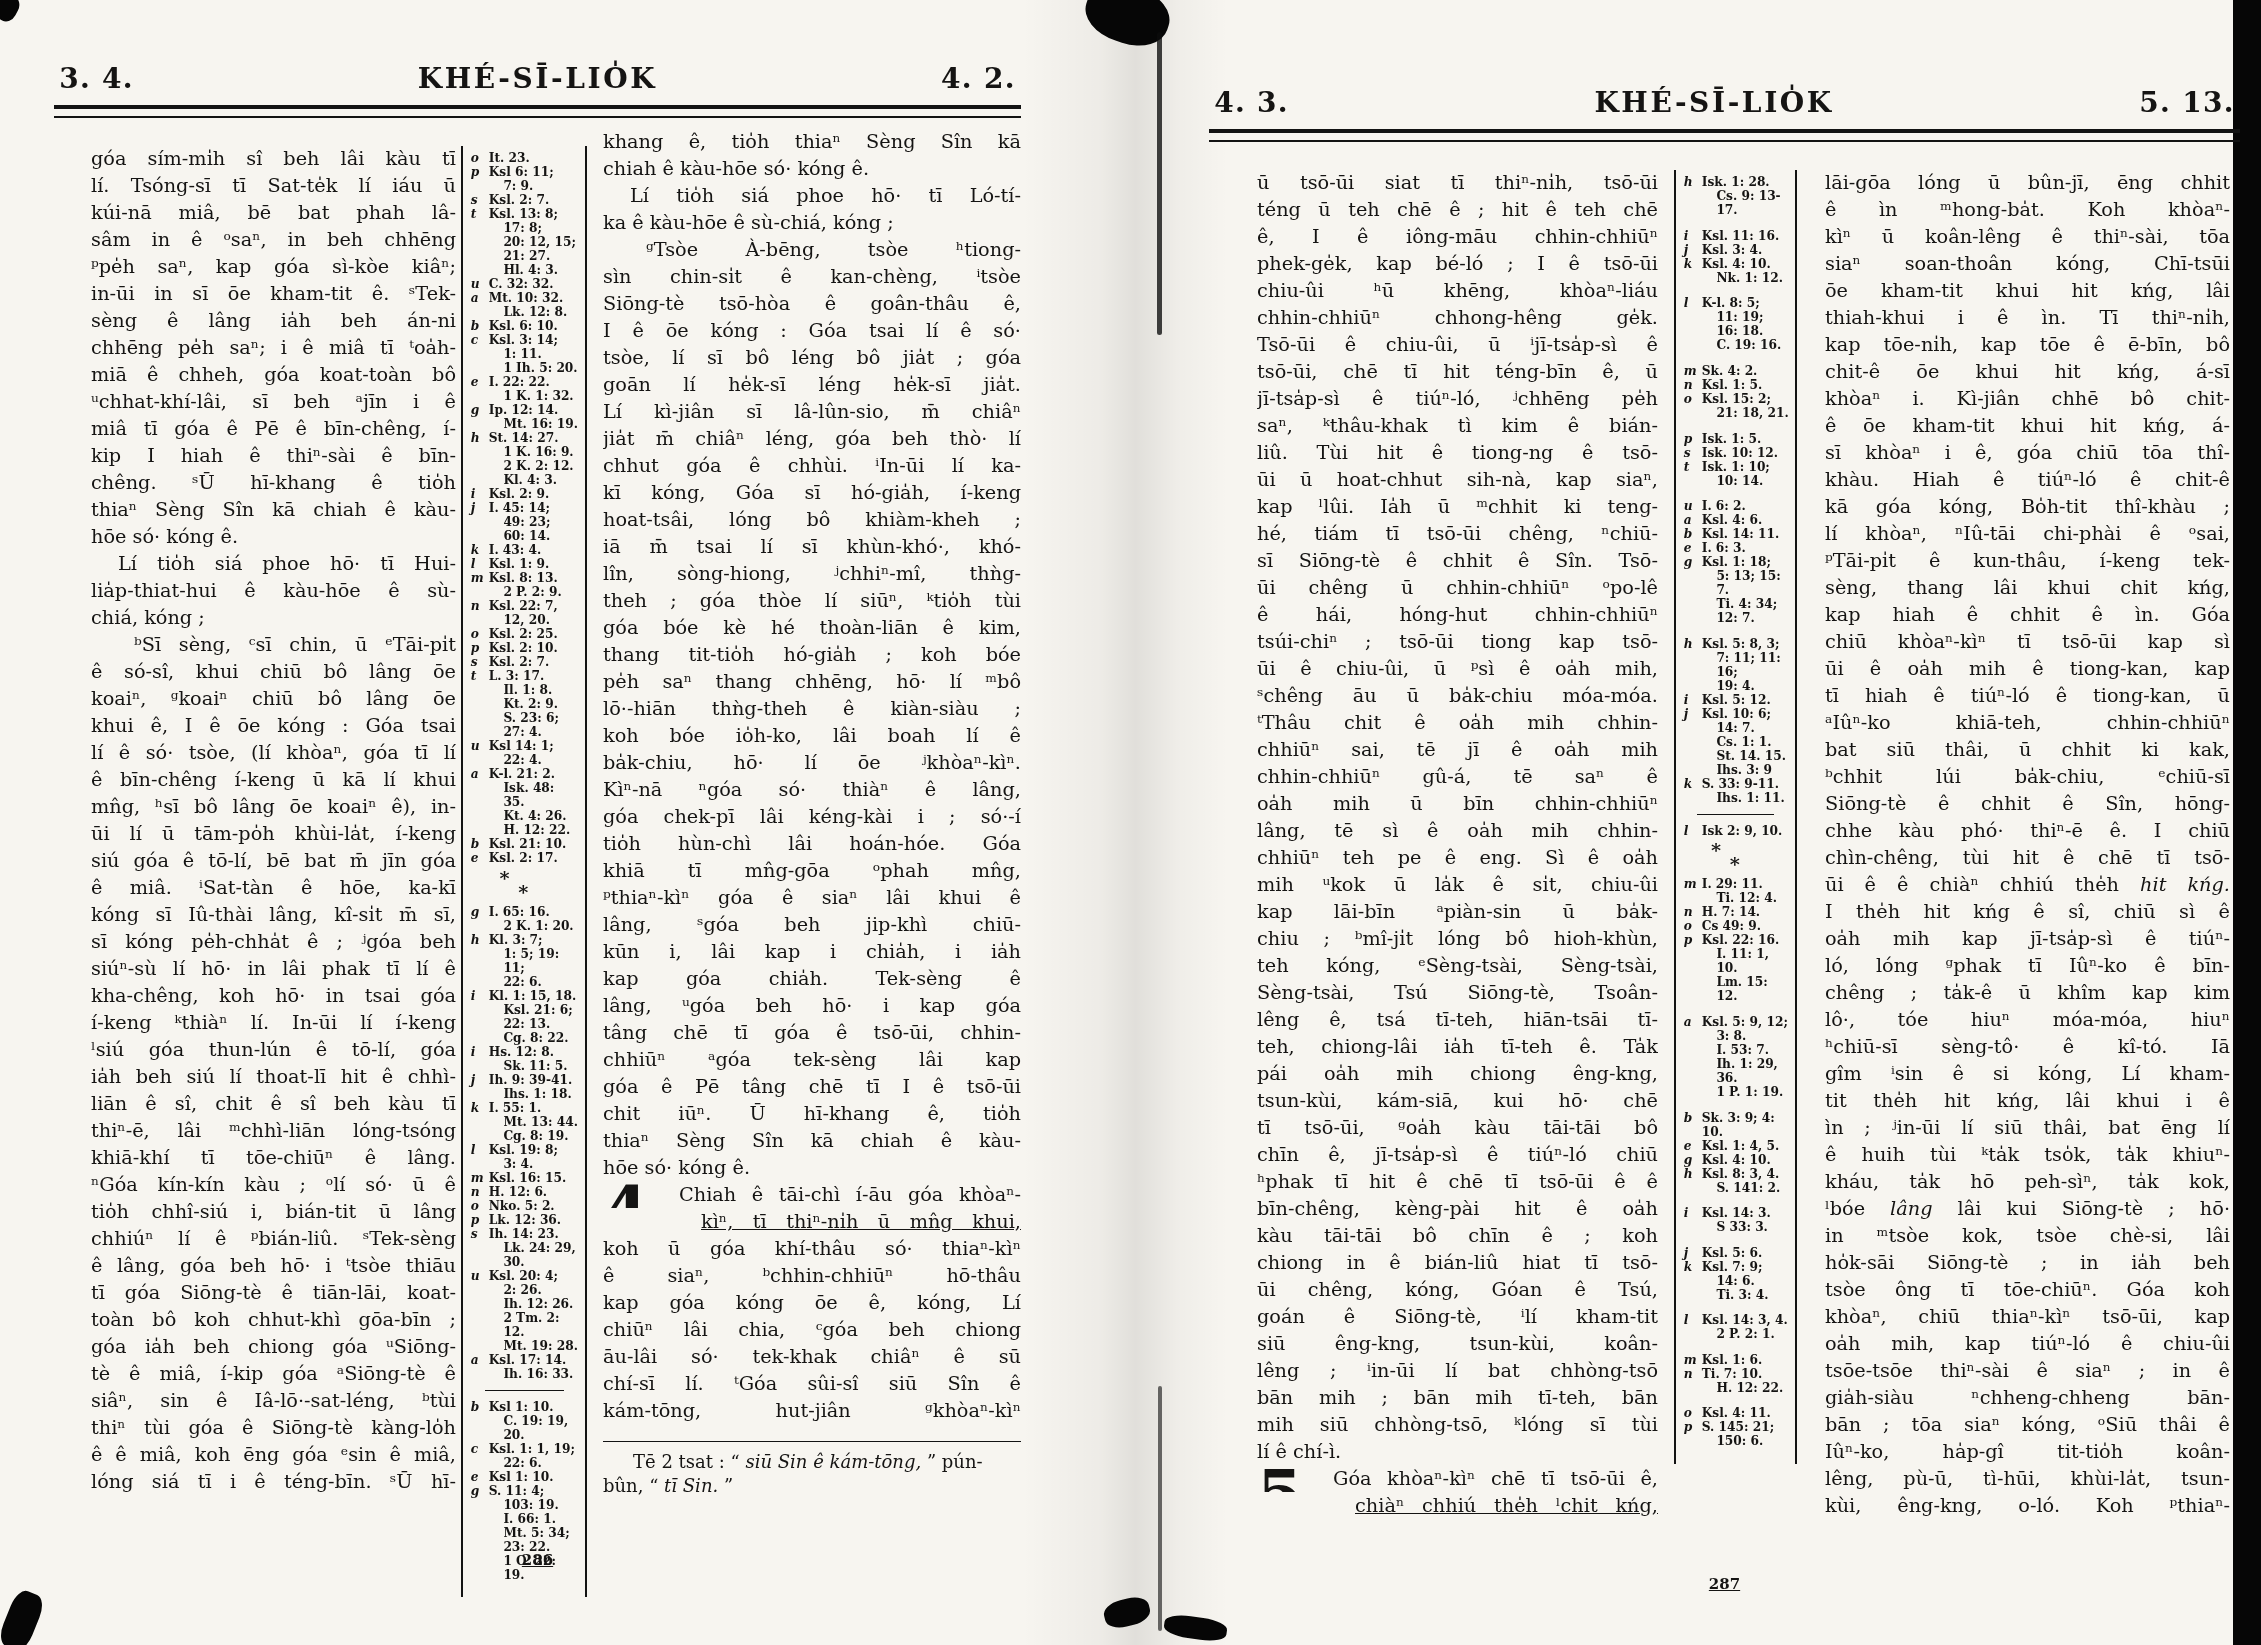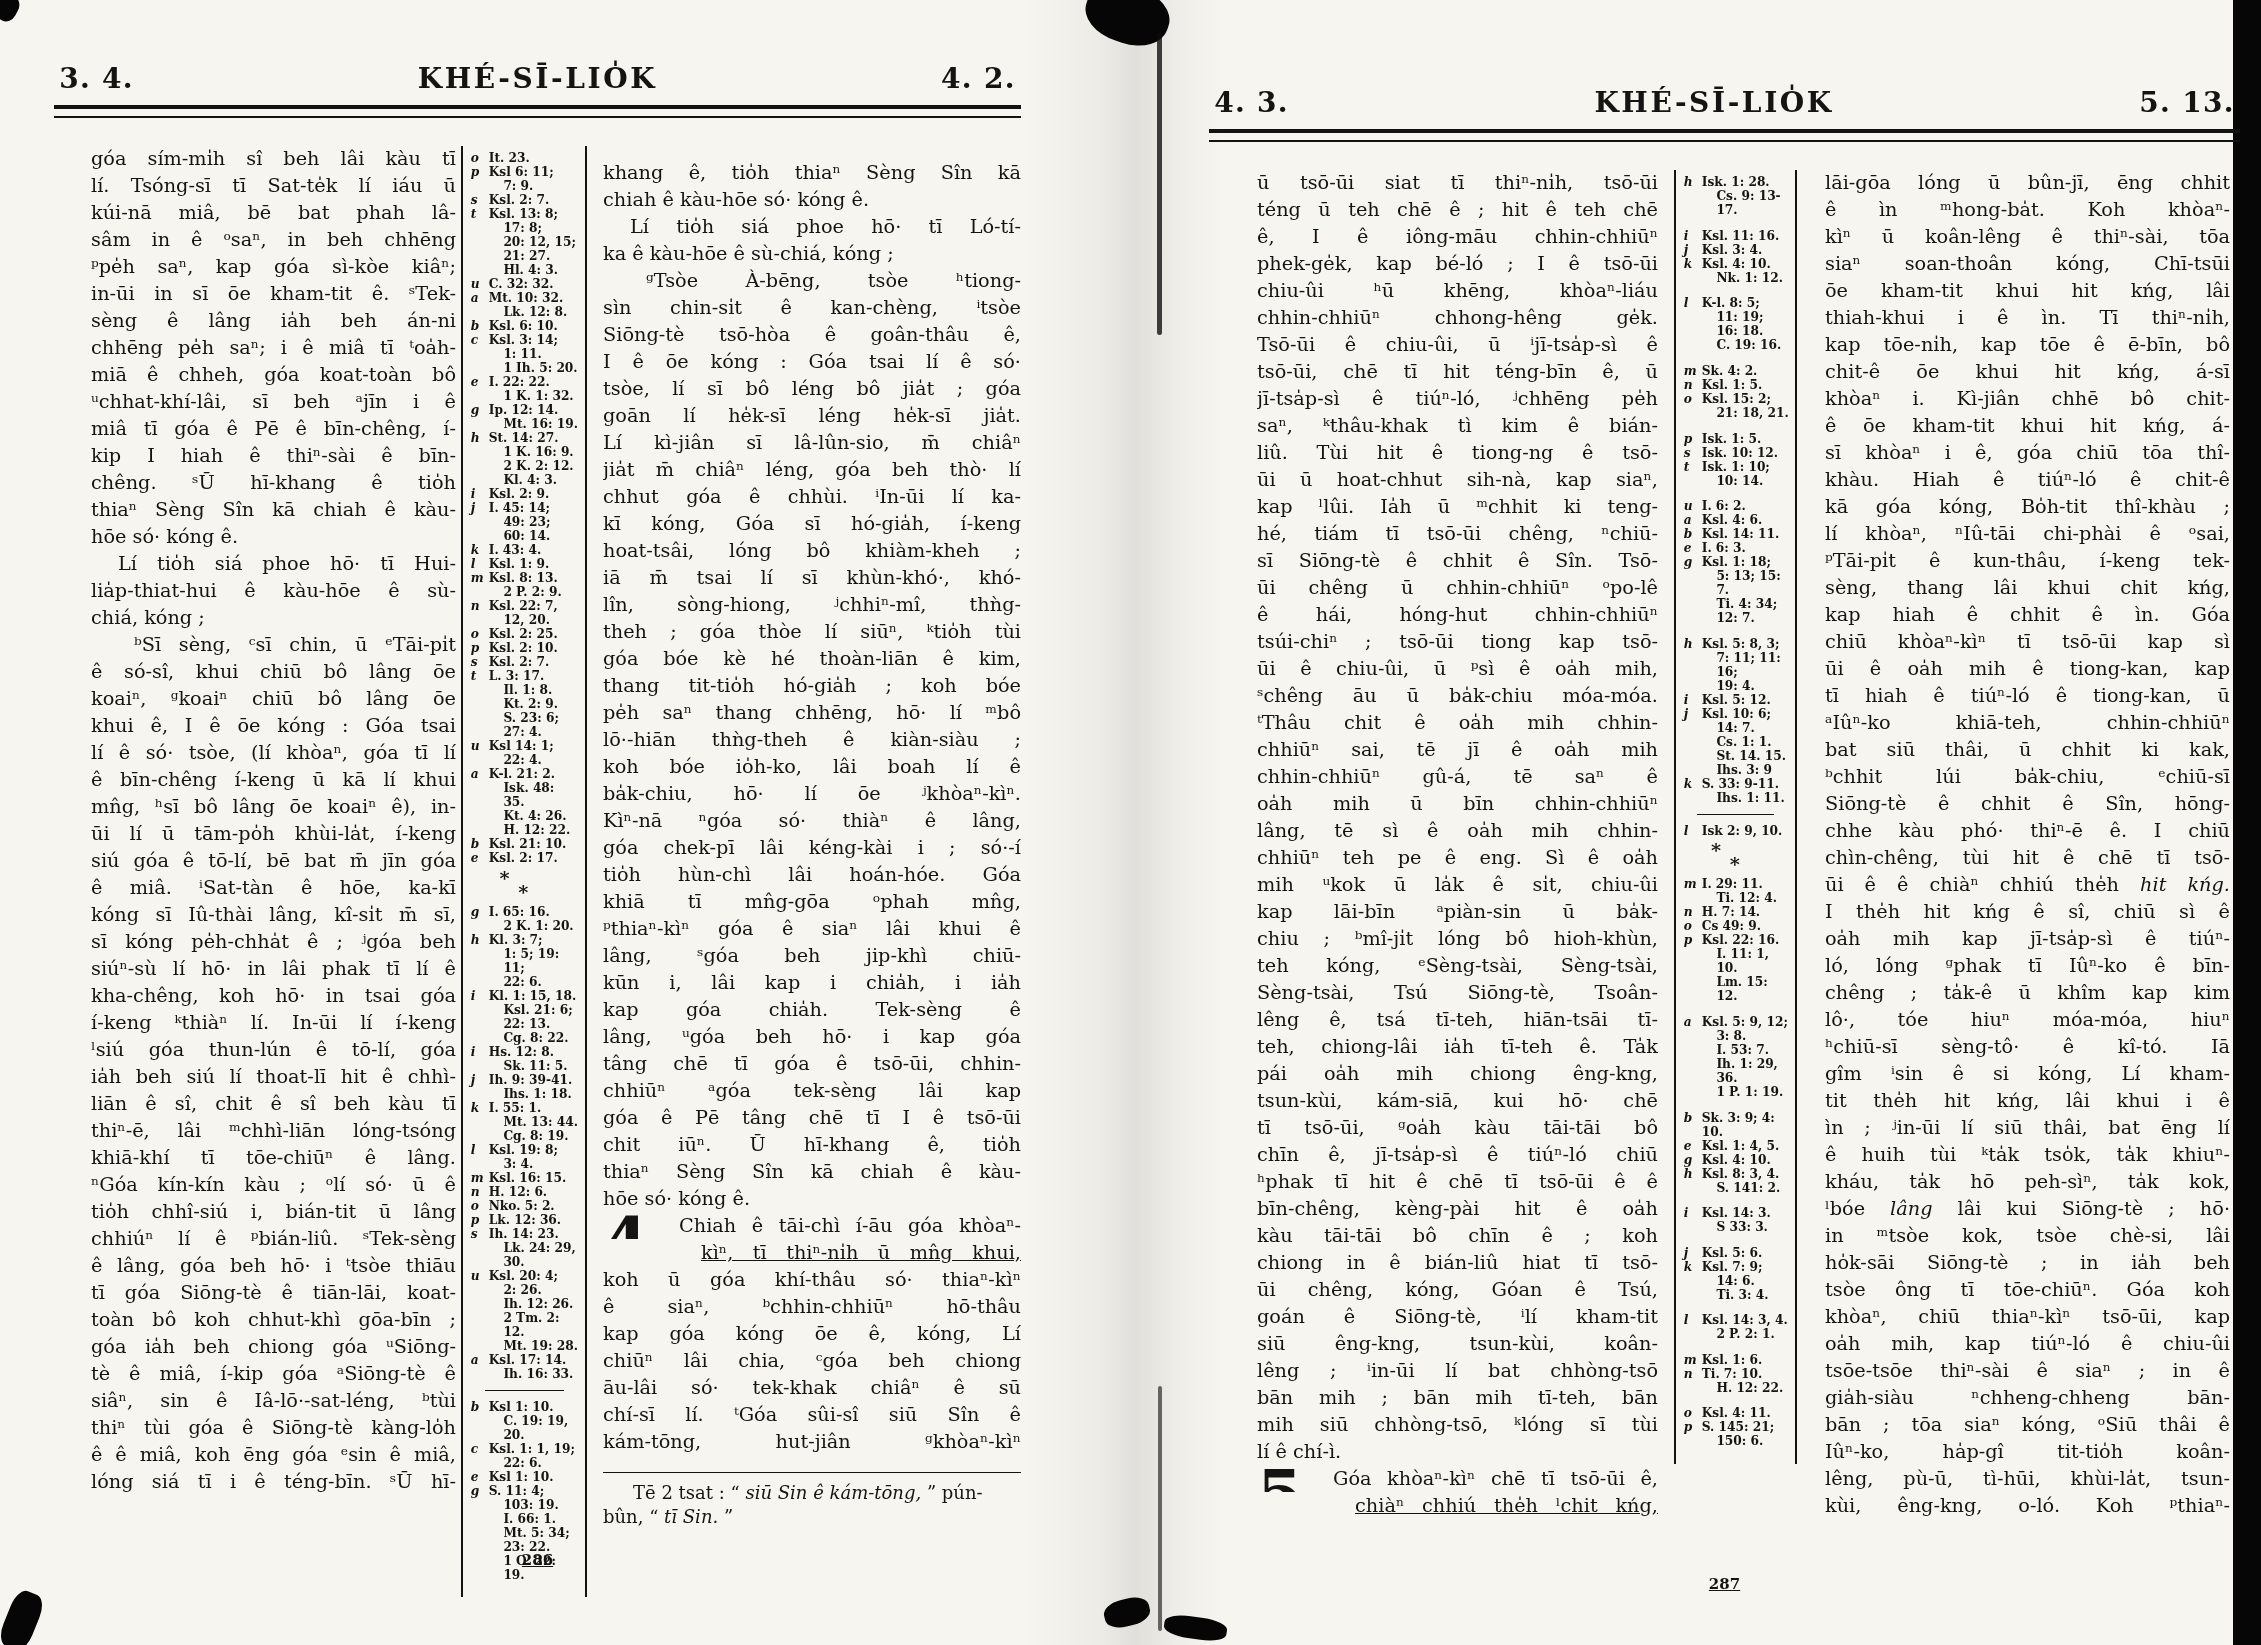--- a/index.html
+++ b/index.html
@@ -209,21 +209,21 @@
       <div class="refline"><span class="refk">c</span><span>Ksl. 1: 1, 19;</span></div>
       <div class="refline cont"><span>22: 6.</span></div>
       <div class="refline"><span class="refk">e</span><span>Ksl 1: 10.</span></div>
       <div class="refline"><span class="refk">g</span><span>S. 11: 4;</span></div>
       <div class="refline cont"><span>103: 19.</span></div>
       <div class="refline cont"><span>I. 66: 1.</span></div>
       <div class="refline cont"><span>Mt. 5: 34;</span></div>
       <div class="refline cont"><span>23: 22.</span></div>
       <div class="refline cont"><span>1 O. 22: 19.</span></div>
     </div>
-  <div class="col" id="p0c2" style="left:549px;top:97px;width:418px;">
+  <div class="col" id="p0c2" style="left:549px;top:66px;width:418px;">
       <div class="line"><span>khang ê, tio̍h thiaⁿ Sèng Sîn kā</span></div>
       <div class="line end"><span>chiah ê kàu-hōe só· kóng ê.</span></div>
       <div class="line ind1"><span>Lí tio̍h siá phoe hō· tī Ló-tí-</span></div>
       <div class="line end"><span>ka ê kàu-hōe ê sù-chiá, kóng ;</span></div>
       <div class="line ind2"><span>ᵍTsòe À-bēng, tsòe ʰtiong-</span></div>
       <div class="line"><span>sìn chin-si̍t ê kan-chèng, ⁱtsòe</span></div>
       <div class="line"><span>Siōng-tè tsō-hòa ê goân-thâu ê,</span></div>
       <div class="line"><span>I ê ōe kóng :  Góa tsai lí ê só·</span></div>
       <div class="line"><span>tsòe, lí sī bô léng bô jia̍t ;  góa</span></div>
       <div class="line"><span>goān lí he̍k-sī léng he̍k-sī jia̍t.</span></div>

